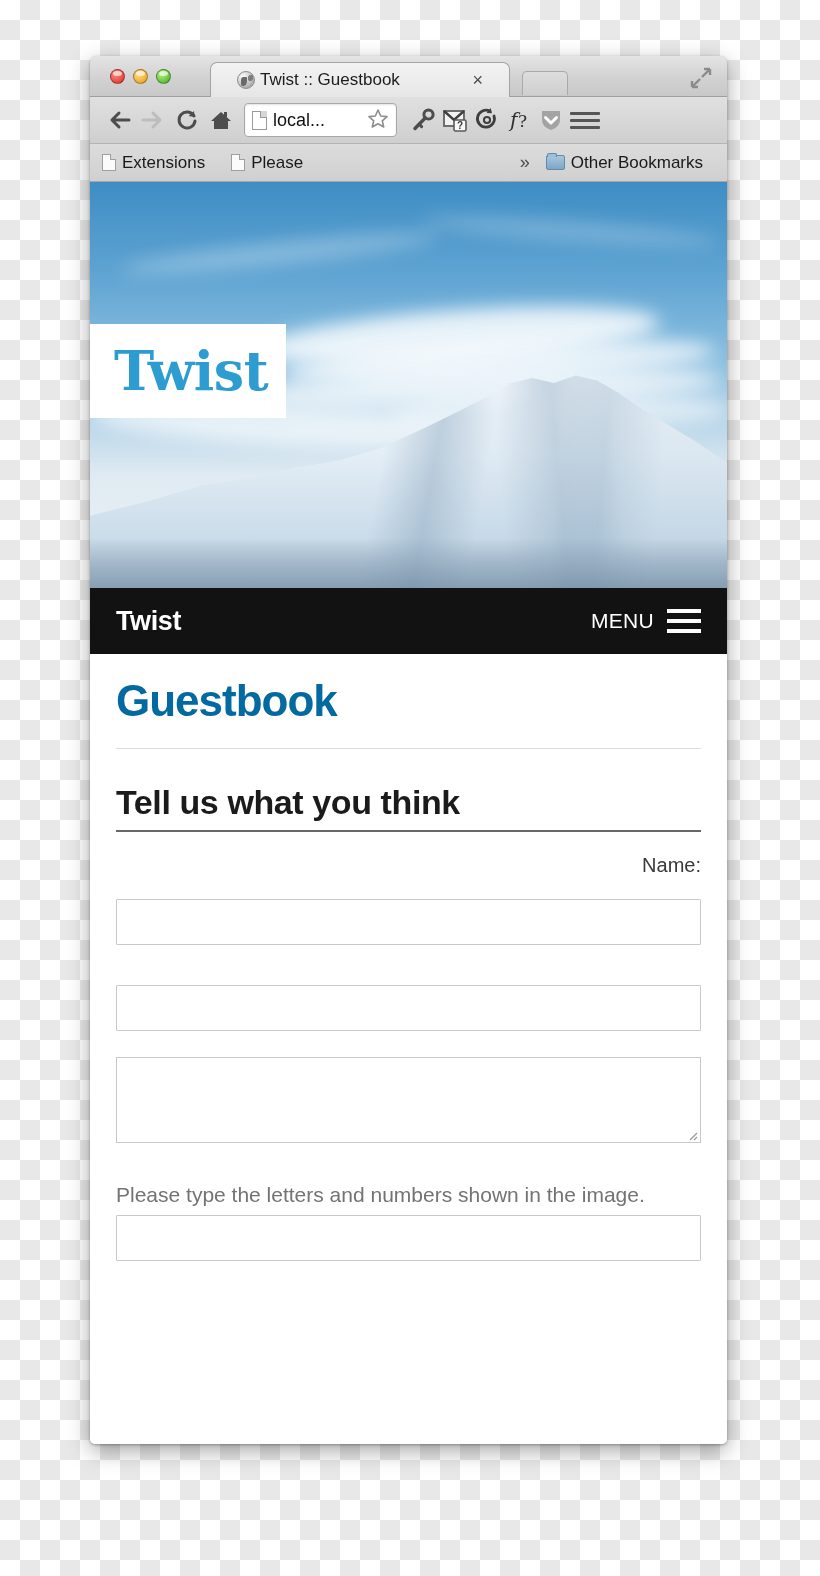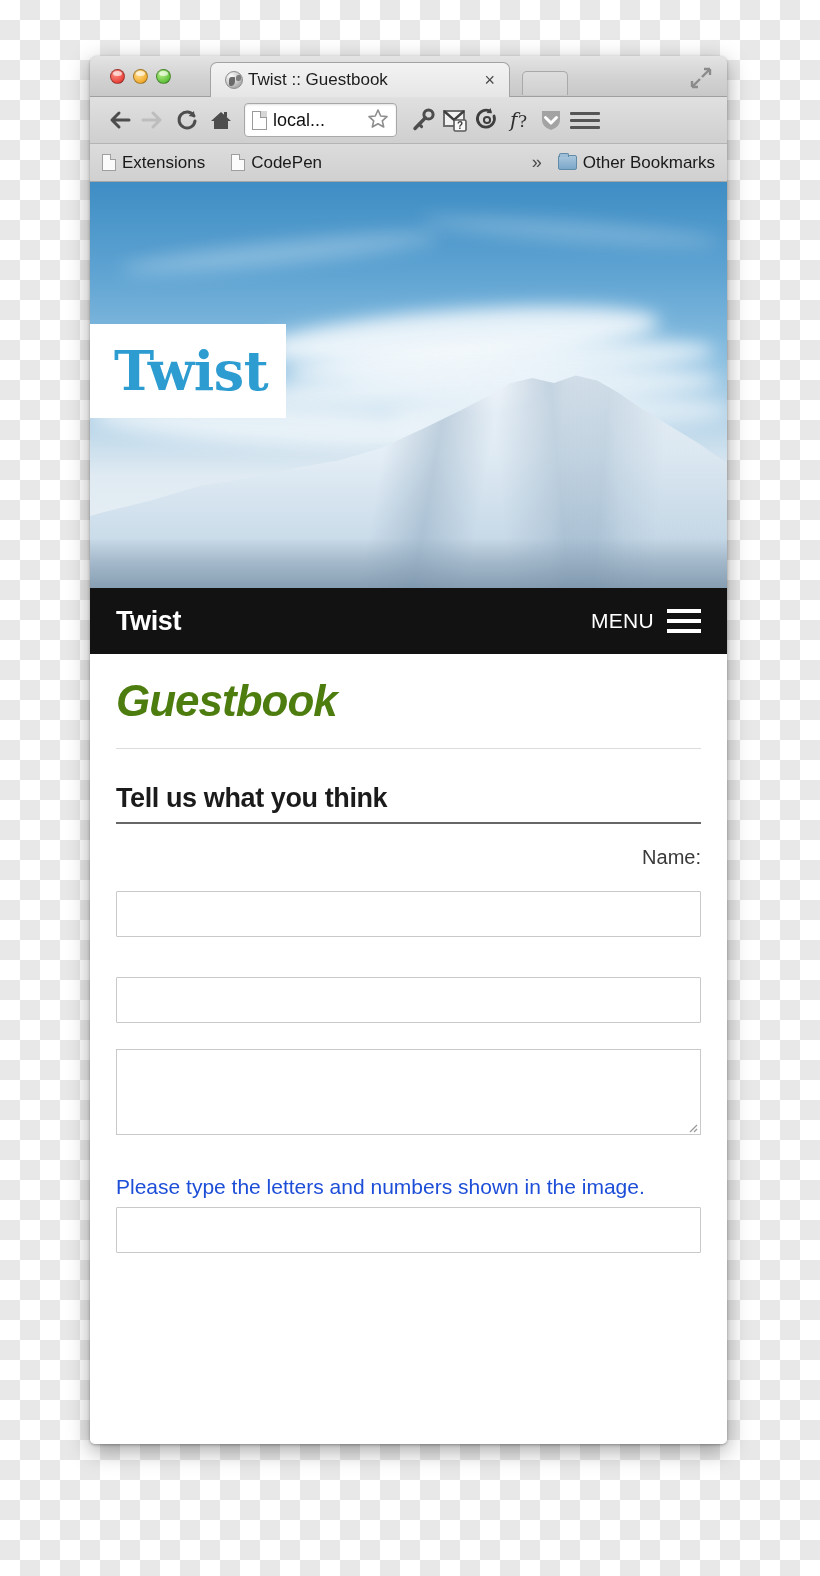--- a/index.html
+++ b/index.html
@@ -75,21 +75,21 @@
     left: 120px;
     top: 6px;
     width: 300px;
     height: 35px;
     background: linear-gradient(to bottom, #f3f3f3, #e6e6e6);
     border: 1px solid #a3a3a3;
     border-bottom: none;
     border-radius: 7px 7px 0 0;
     display: flex;
     align-items: center;
-    padding: 0 14px;
+    padding: 0 26px;
   }
   .tab-favicon {
     width: 18px; height: 18px;
     border-radius: 50%;
     background: radial-gradient(circle at 32% 28%, #fcfcfc 0%, #d0d0d0 45%, #8c8c8c 100%);
     border: 1px solid #8d8d8d;
     position: relative;
     flex: none;
     margin-right: 5px;
     overflow: hidden;
@@ -390,33 +390,32 @@
   .burger i { display: block; height: 4px; background: #fff; }
 
   
   .content {
     padding: 0 26px;
     background: #fff;
   }
   .page-title {
     font-size: 44px;
     font-weight: bold;
-    color: #4d7c0f;
+    color: #0369a1;
     letter-spacing: -1px;
     padding-top: 22px;
     padding-bottom: 22px;
-    font-style: italic;
   }
   .hr-light {
     height: 1px;
     background: #dcdcdc;
     margin-bottom: 34px;
   }
   .section-heading {
-    font-size: 27px;
+    font-size: 34px;
     font-weight: bold;
     color: #1b1b1b;
     letter-spacing: -0.4px;
     padding-bottom: 8px;
     border-bottom: 2px solid #676767;
     margin-bottom: 22px;
   }
   .sub-heading {
     font-size: 25px;
     font-weight: bold;
@@ -463,21 +462,21 @@
   }
   .resize-grip {
     position: absolute;
     right: 3px;
     bottom: 4px;
     width: 12px; height: 12px;
     pointer-events: none;
   }
   .captcha-label {
     font-size: 21px;
-    color: #1d4ed8;
+    color: #737373;
     margin-bottom: 8px;
     white-space: nowrap;
   }
 </style>
 </head>
 <body>
 
 <div class="browser-window">
 
   <div class="titlebar">
@@ -583,24 +582,24 @@
     </div>
   </div>
 
   <div class="bookmarks">
     <div class="bm-item">
       <span class="bm-page-icon"></span>
       <span>Extensions</span>
     </div>
     <div class="bm-item">
       <span class="bm-page-icon"></span>
-      <span>CodePen</span>
+      <span>Please</span>
     </div>
     <span class="bm-overflow">»</span>
-    <div class="bm-item" style="margin-right:0">
+    <div class="bm-item" style="margin-right:12px">
       <span class="bm-folder-icon"></span>
       <span>Other Bookmarks</span>
     </div>
   </div>
 
   <div class="viewport">
 
     <div class="hero">
       <div class="cloud c6"></div>
       <div class="cloud c7"></div>

